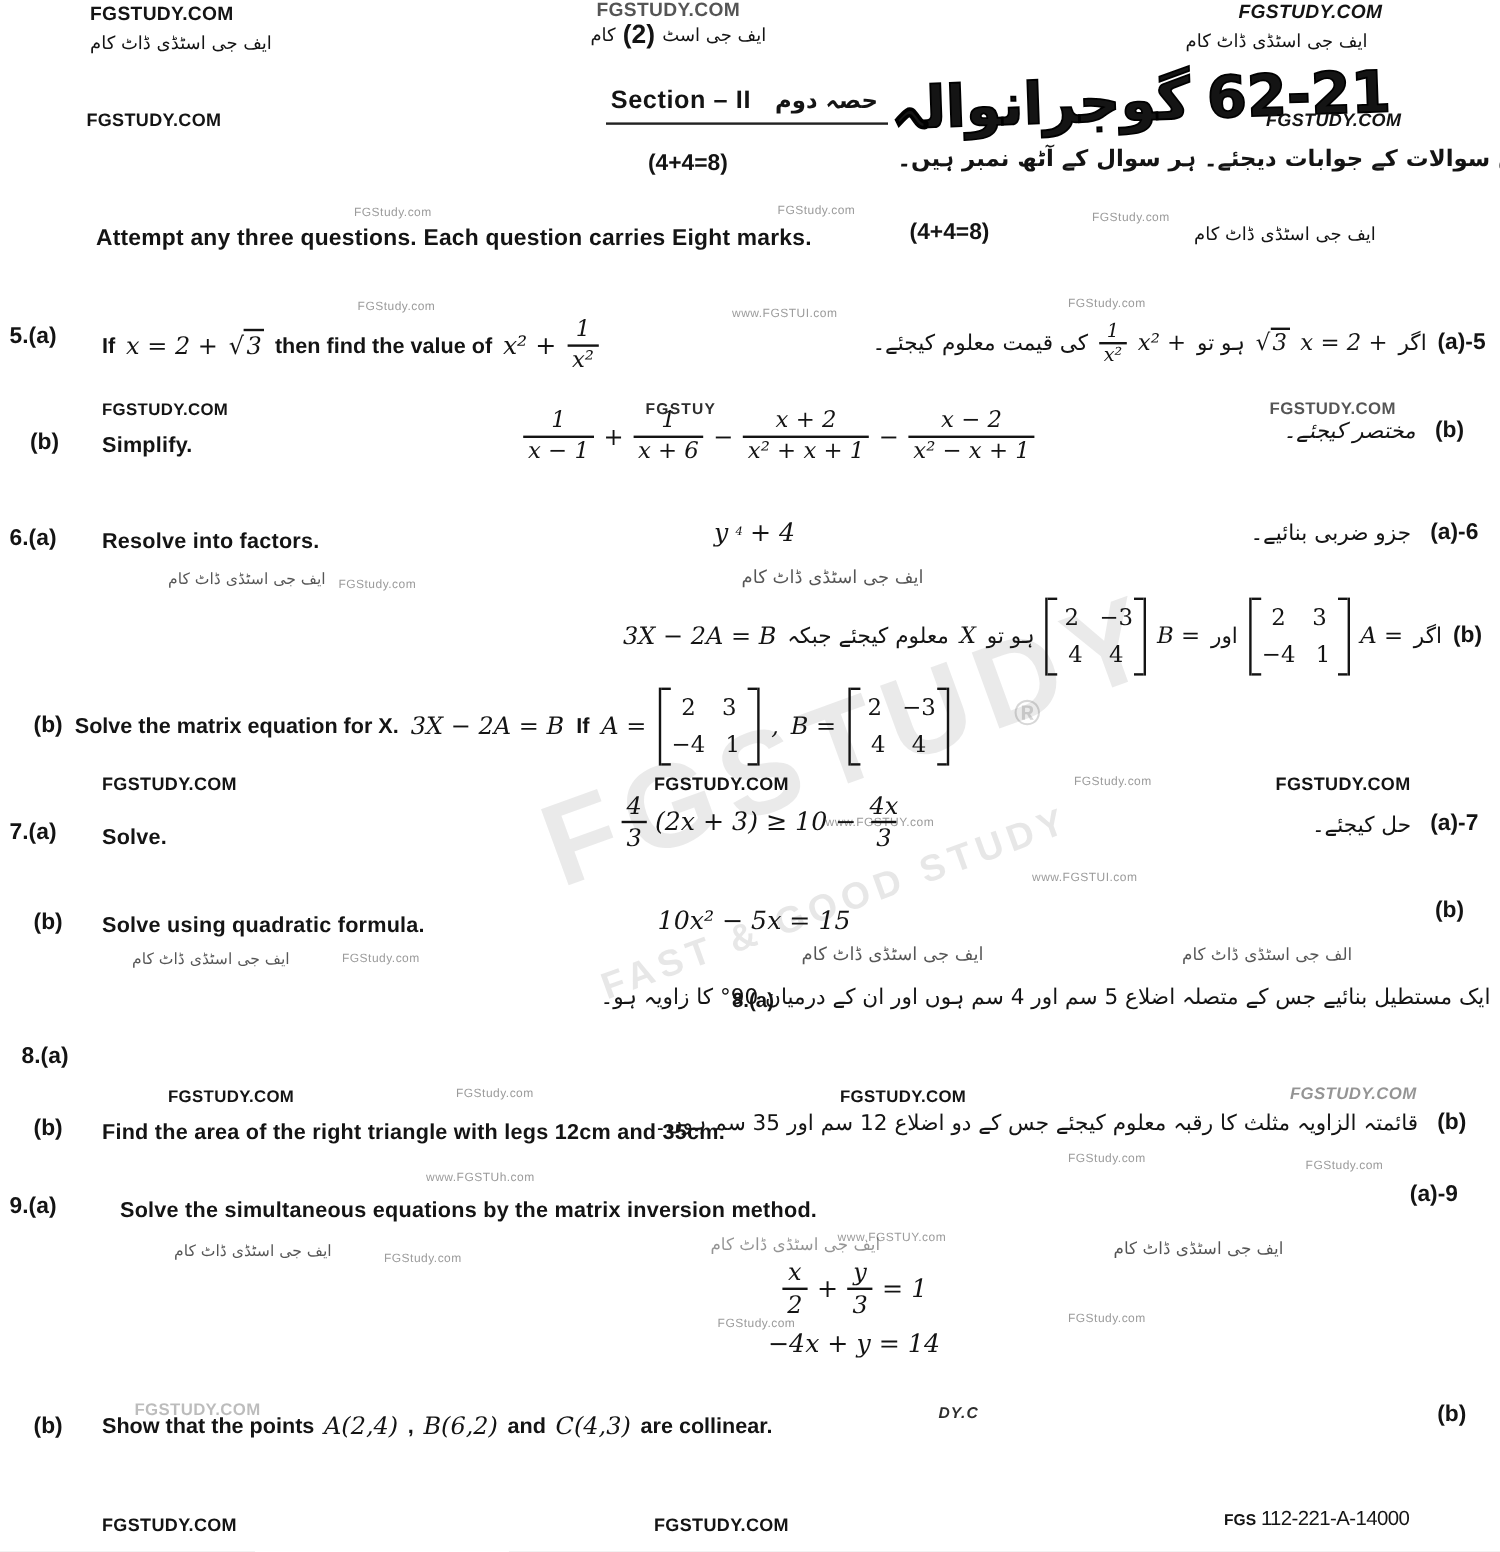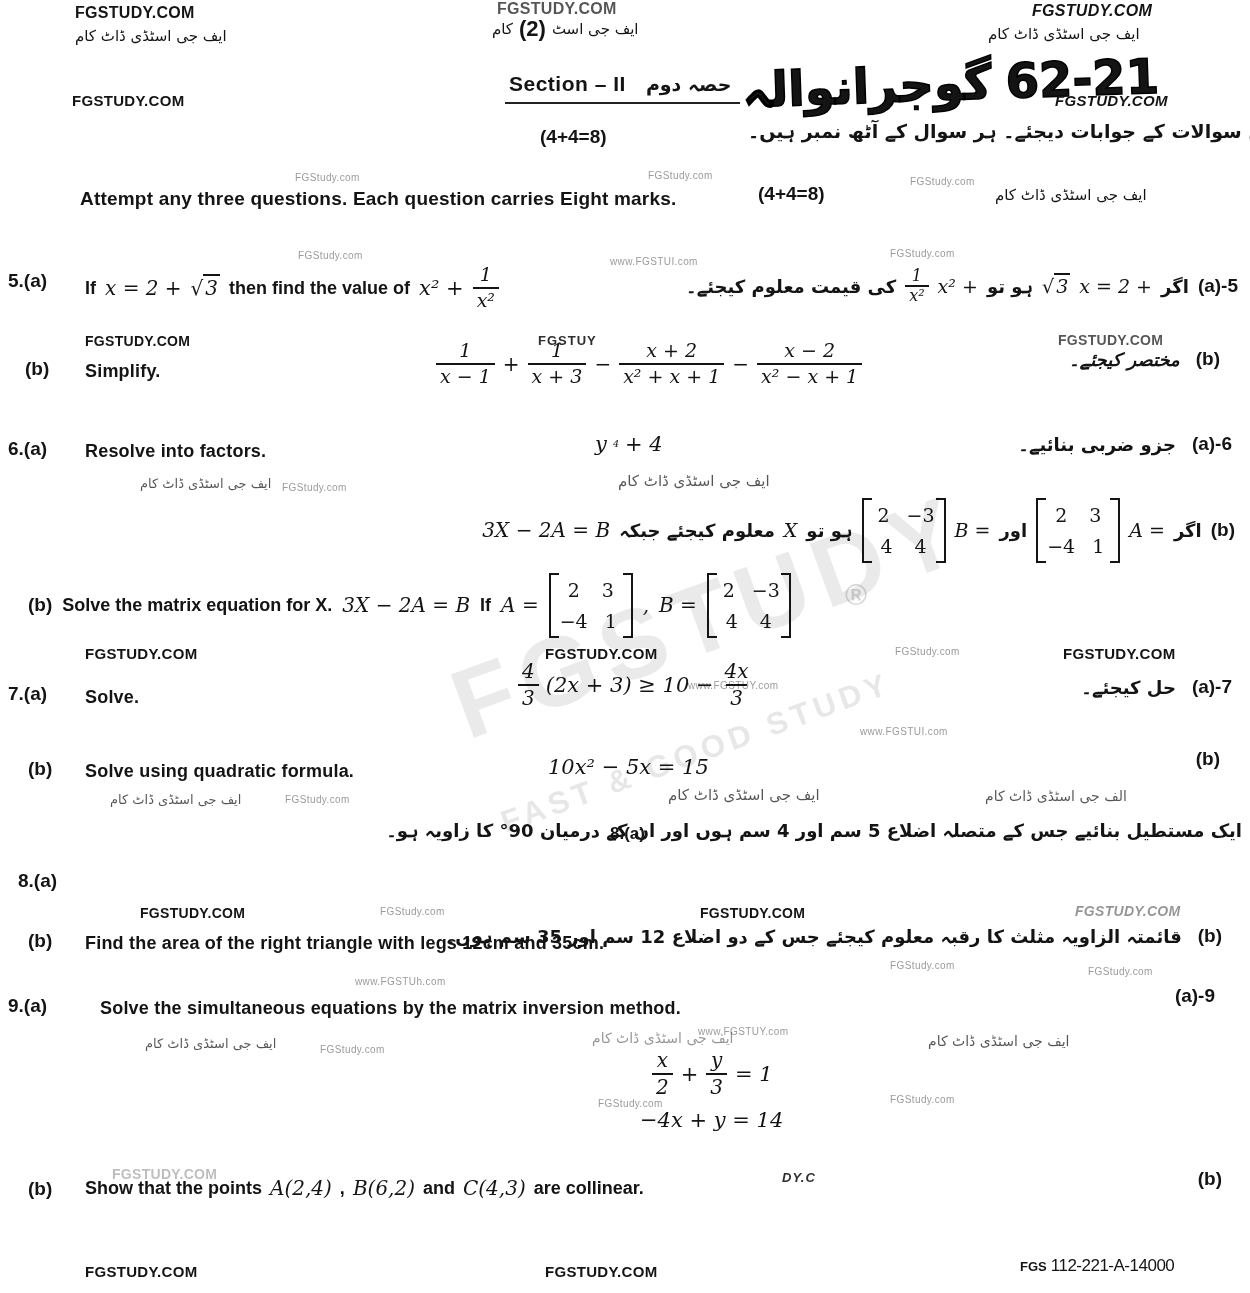--- a/index.html
+++ b/index.html
@@ -4,21 +4,21 @@
 <style>
   html,body{margin:0;padding:0;background:#e8e8e8}
   .page{position:relative;width:1250px;height:1293px;background:#ffffff;
         font-family:"Liberation Sans",sans-serif;color:#141414;overflow:hidden;margin:0 auto}
   .site{position:absolute;font-weight:bold;font-size:15px;letter-spacing:.3px;white-space:nowrap}
   .s16{font-size:16px}.s14{font-size:14px}
   .it{font-style:italic}
   .fade{opacity:.72}.fade2{opacity:.45}.ghost{opacity:.28}
   .urdu{position:absolute;font-family:"DejaVu Sans",sans-serif;direction:rtl;white-space:nowrap}
   .u13{font-size:13px}.u14{font-size:14px}.u15{font-size:15px}
-  .u18{font-size:18px;font-weight:bold}.u19{font-size:19px;font-weight:bold}
+  .u18{font-size:18px;font-weight:normal}.u19{font-size:19px;font-weight:bold}
   .wm{position:absolute;font-size:10px;color:#9b9b9b;letter-spacing:.4px;white-space:nowrap}
   .wmd{position:absolute;font-size:13px;font-weight:bold;color:#2e2e2e;letter-spacing:1px;white-space:nowrap}
   .qno{position:absolute;font-weight:bold;font-size:19px;white-space:nowrap}
   .qtext{position:absolute;font-weight:bold;font-size:18px;letter-spacing:.2px;white-space:nowrap}
   .mrow{position:absolute;display:flex;align-items:center;white-space:nowrap}
   .math{font-family:"DejaVu Serif",serif;font-style:italic}
   .m19{font-size:19px}.m20{font-size:20px}.m21{font-size:21px}
   .fr{display:inline-flex;flex-direction:column;align-items:center;
       font-family:"DejaVu Serif",serif;font-style:italic;line-height:1.25;font-size:19px}
   .fr .d{border-top:2px solid #141414;padding:0 4px}
@@ -143,21 +143,21 @@
   <div class="qno" style="left:25px;top:358px">(b)</div>
   <div class="qtext" style="left:85px;top:361px">Simplify.</div>
   <div class="mrow" style="left:436px;top:332px;height:64px;gap:8px">
     <span class="fr">
         <span class="n">1</span>
         <span class="d">x − 1</span>
       </span>
     <span class="math m20">+</span>
     <span class="fr">
         <span class="n">1</span>
-        <span class="d">x + 3</span>
+        <span class="d">x + 6</span>
       </span>
     <span class="math m20">−</span>
     <span class="fr">
         <span class="n">x + 2</span>
         <span class="d">x² + x + 1</span>
       </span>
     <span class="math m20">−</span>
     <span class="fr">
         <span class="n">x − 2</span>
         <span class="d">x² − x + 1</span>

